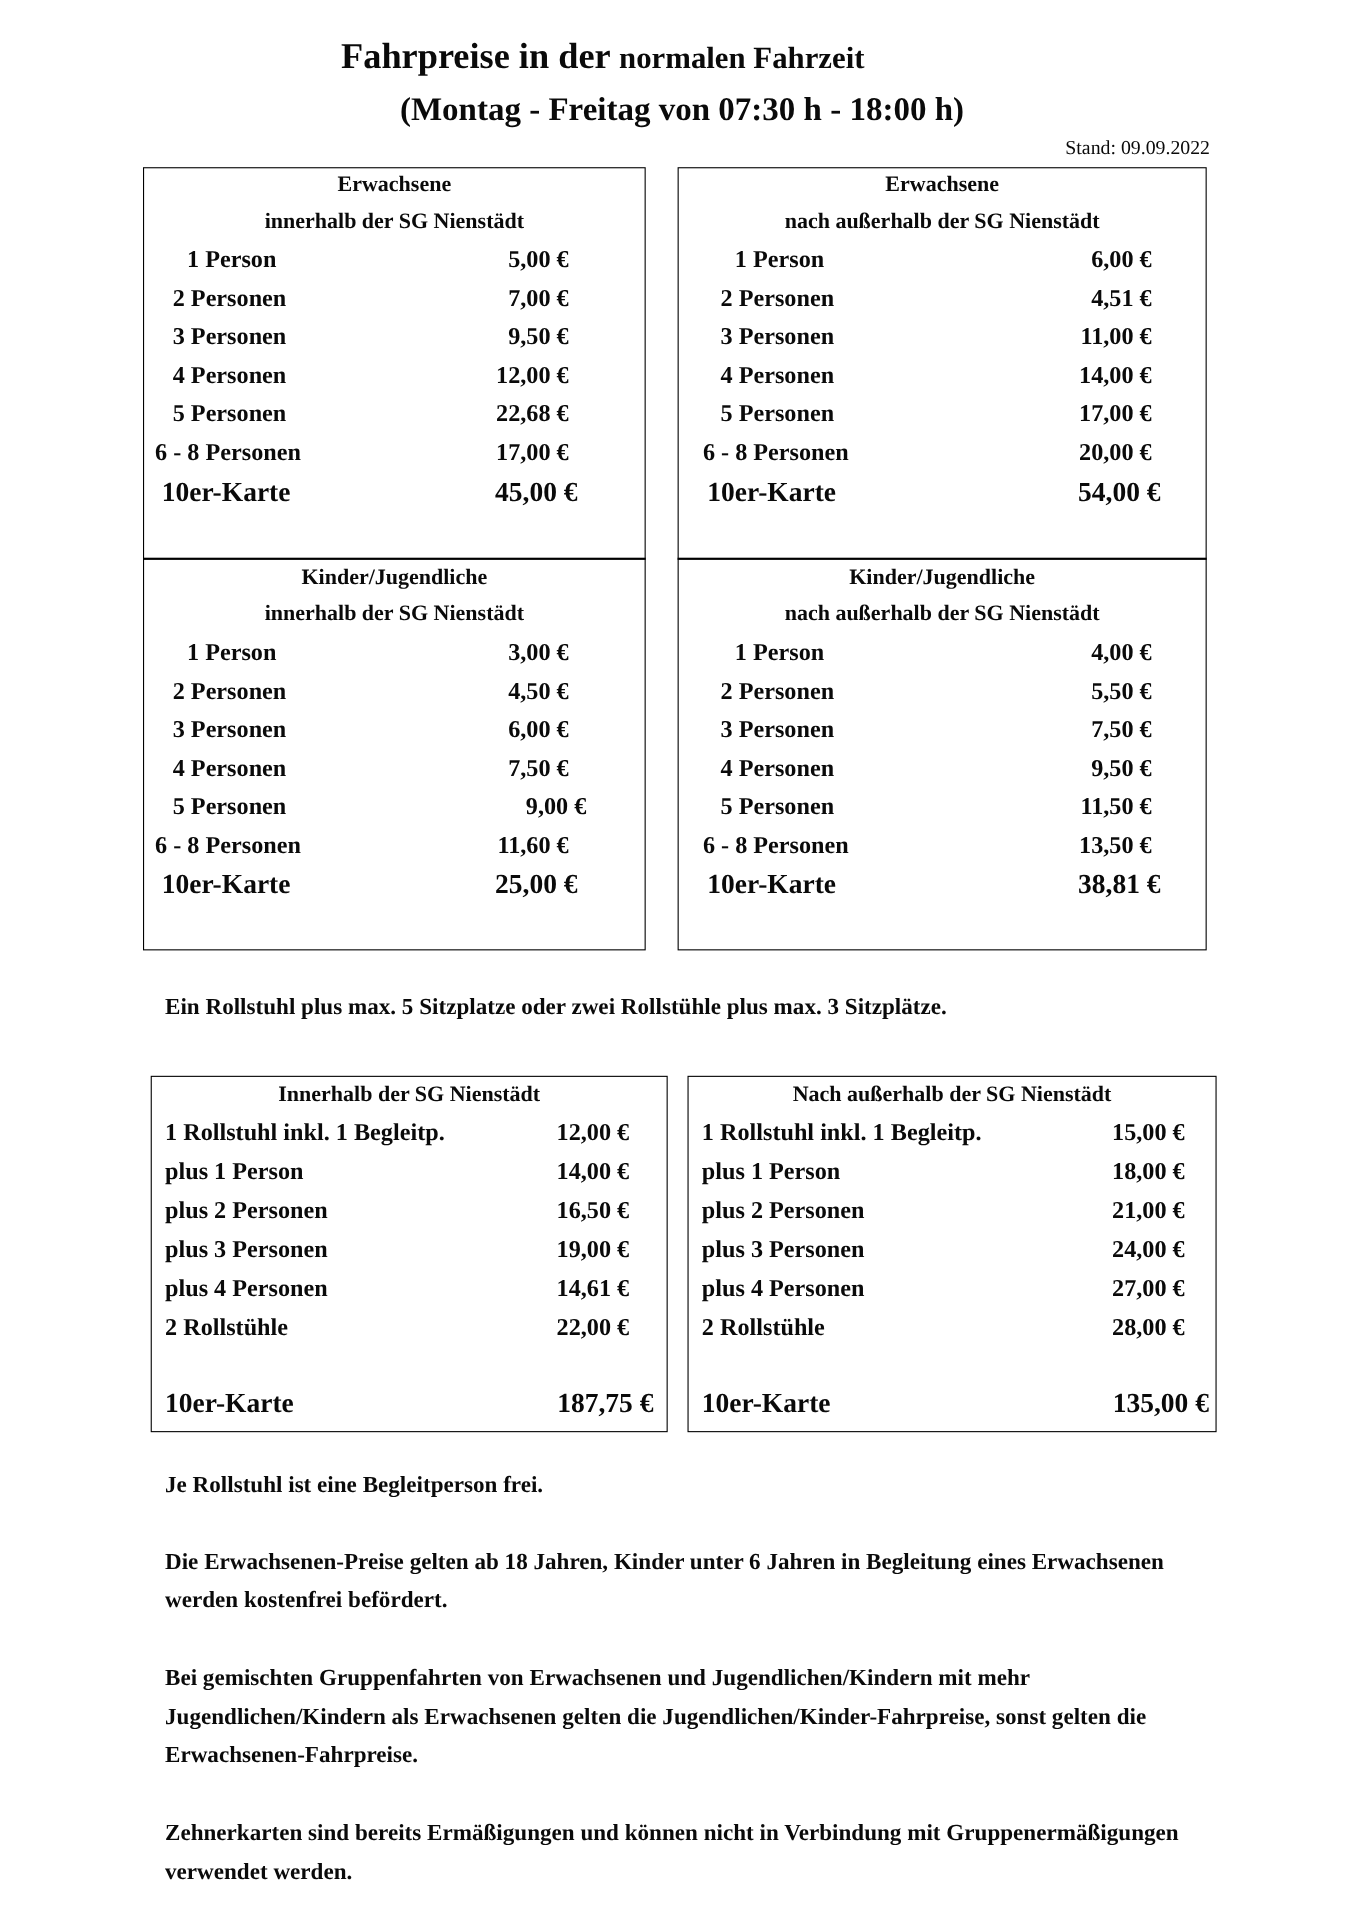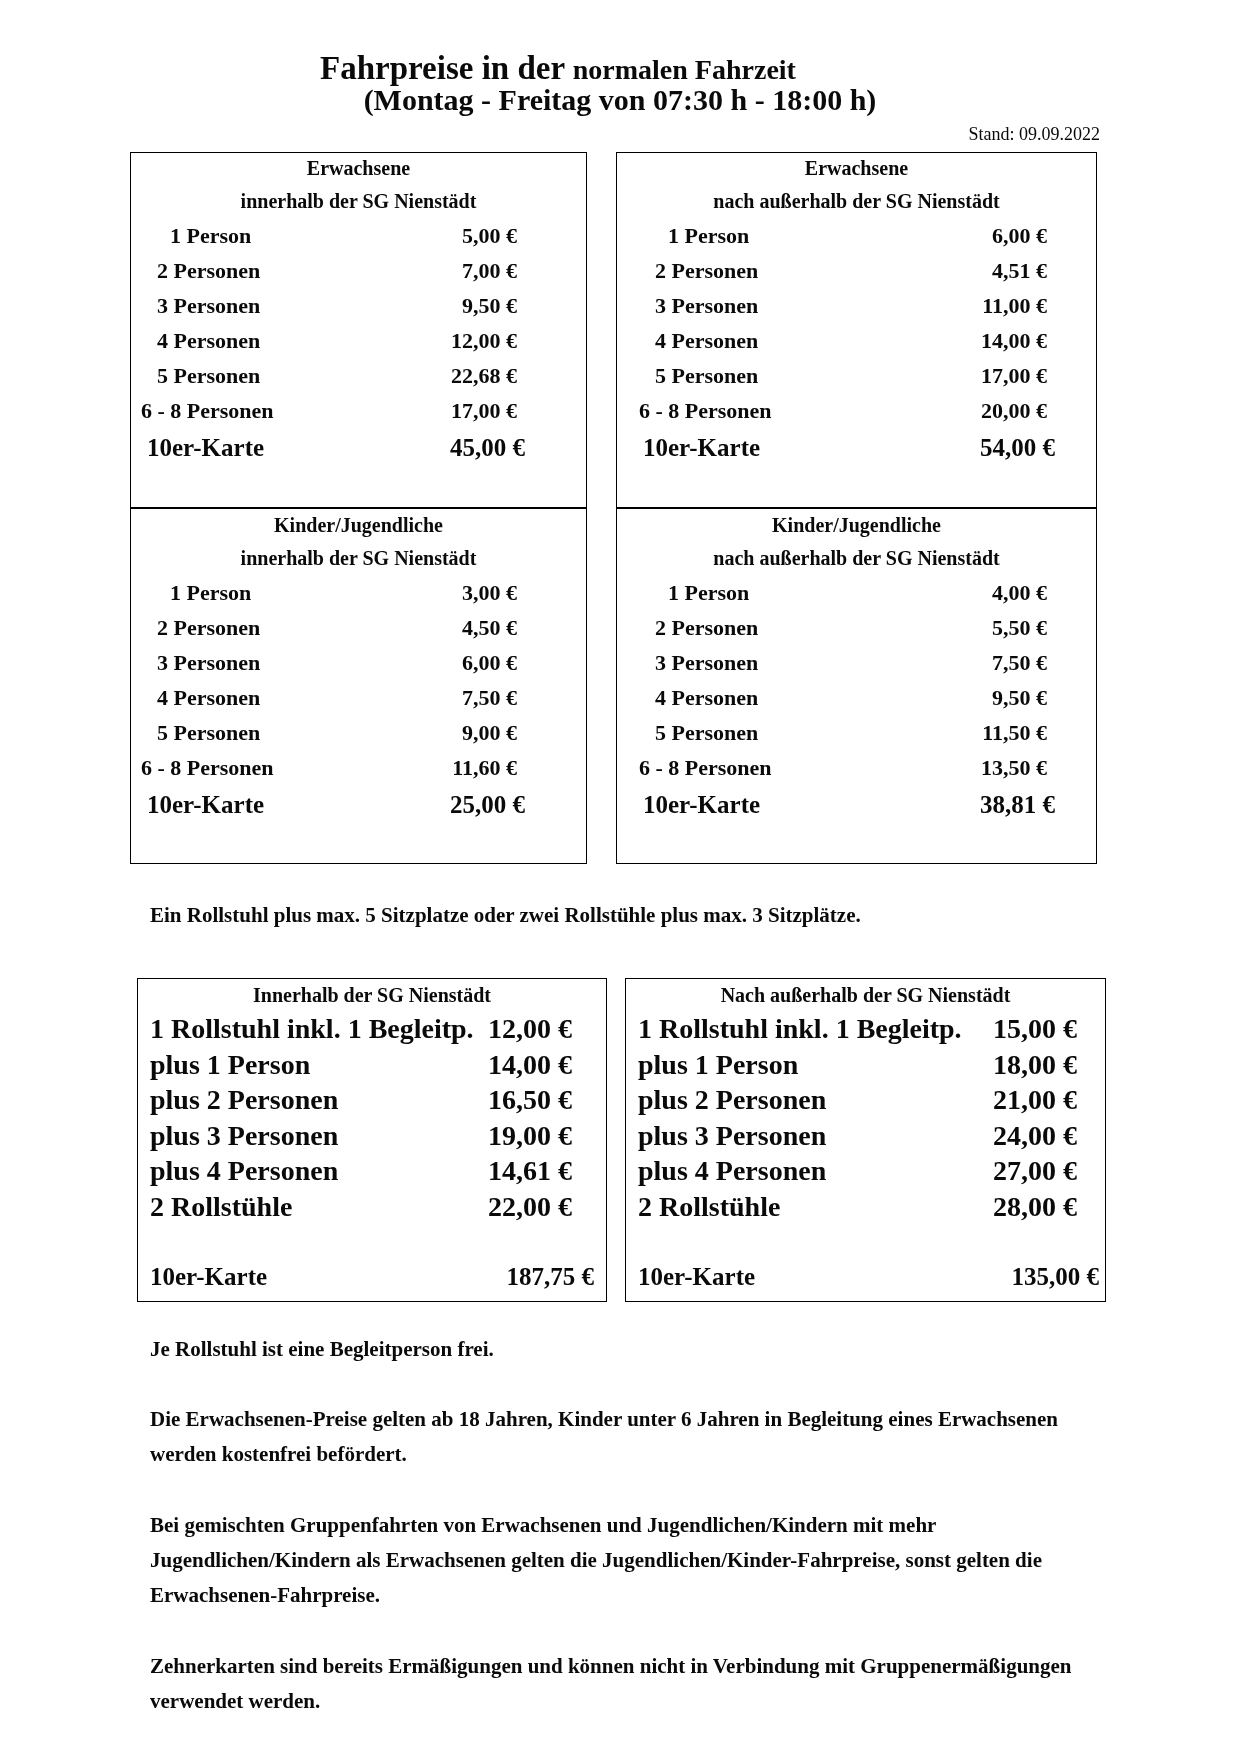--- a/index.html
+++ b/index.html
@@ -2,22 +2,22 @@
 <html><head>
   <meta charset="utf-8">
   <style>
     html, body { margin: 0; padding: 0; background: #ffffff; }
     body {
       width: 1240px; height: 1754px; position: relative; overflow: hidden;
       font-family: "Liberation Serif", "DejaVu Serif", serif; color: #0a0a0a;
       font-weight: bold;
     }
     .title1 {
-      position: absolute; left: 16px; width: 1084px; top: 30px; text-align: center;
-      font-size: 33px; line-height: 44px; margin-top: 16px;
+      position: absolute; left: 6px; width: 1084px; top: 30px; text-align: center;
+      font-size: 33px; line-height: 44px;
     }
     .title1 .small { font-size: 28px; }
     .title2 {
       position: absolute; left: 0; width: 1240px; top: 78px; text-align: center;
       font-size: 30px; line-height: 44px;
     }
     .stand {
       position: absolute; right: 140px; top: 124px; font-size: 18px; font-weight: normal;
     }
     
@@ -32,21 +32,21 @@
     .row .lbl { position: absolute; }
     .row .val { position: absolute; text-align: left; }
     .row.big { font-size: 25px; height: 40px; line-height: 40px; }
 
     .sentence {
       position: absolute; left: 150px; top: 903px; font-size: 21px;
     }
     
     .wbox { position: absolute; border: 1.5px solid #000; box-sizing: border-box; top: 978px; height: 324px; }
     .wbox .hdr { text-align: center; font-size: 20px; line-height: 32px; }
-    .wrow { position: relative; height: 35.5px; font-size: 28px; line-height: 35px; }
+    .wrow { position: relative; height: 35.5px; font-size: 22px; line-height: 35px; }
     .wrow .lbl { position: absolute; left: 12px; }
     .wrow .val { position: absolute; text-align: right; }
     .wrow.karte { position: absolute; bottom: 4px; left: 0; right: 0; font-size: 25px; height: 40px; line-height: 40px; }
 
     .para { position: absolute; left: 150px; width: 960px; font-size: 21px; line-height: 35px; }
   </style>
 </head>
 <body>
 
 <div class="title1">
@@ -144,21 +144,21 @@
       <div class="row">
         <span class="lbl" style="left:27px">3 Personen</span>
         <span class="val" style="right:70px">6,00 €</span>
       </div>
       <div class="row">
         <span class="lbl" style="left:27px">4 Personen</span>
         <span class="val" style="right:70px">7,50 €</span>
       </div>
       <div class="row">
         <span class="lbl" style="left:27px">5 Personen</span>
-        <span class="val" style="right:70px">9,00 €</span>
+        <span class="val" style="right:54px">9,00 €</span>
       </div>
       <div class="row">
         <span class="lbl" style="left:11px">6 - 8 Personen</span>
         <span class="val" style="right:70px">11,60 €</span>
       </div>
       <div class="row big">
         <span class="lbl" style="left:17px">10er-Karte</span>
         <span class="val" style="right:62px">25,00 €</span>
       </div>
     </div>

